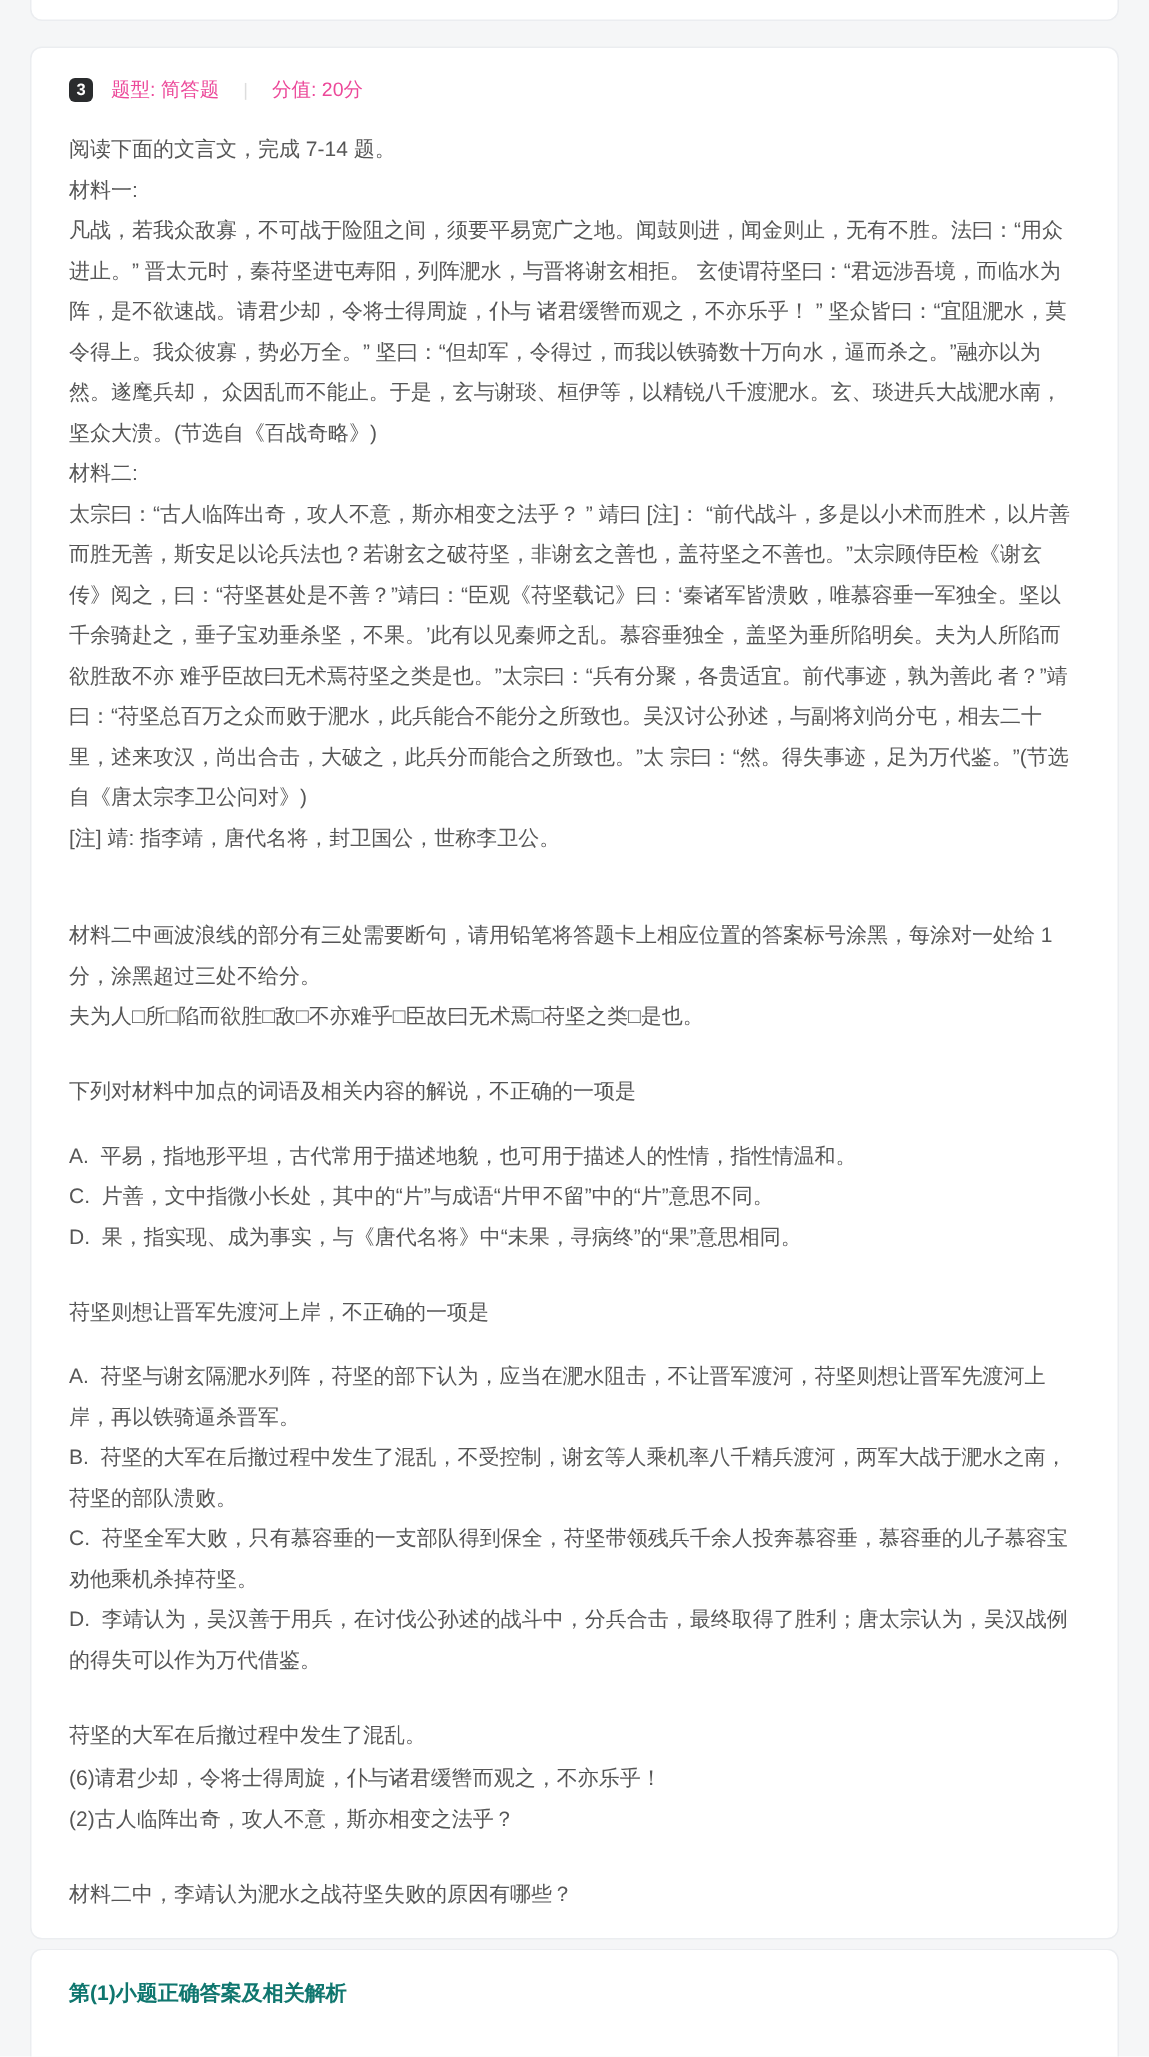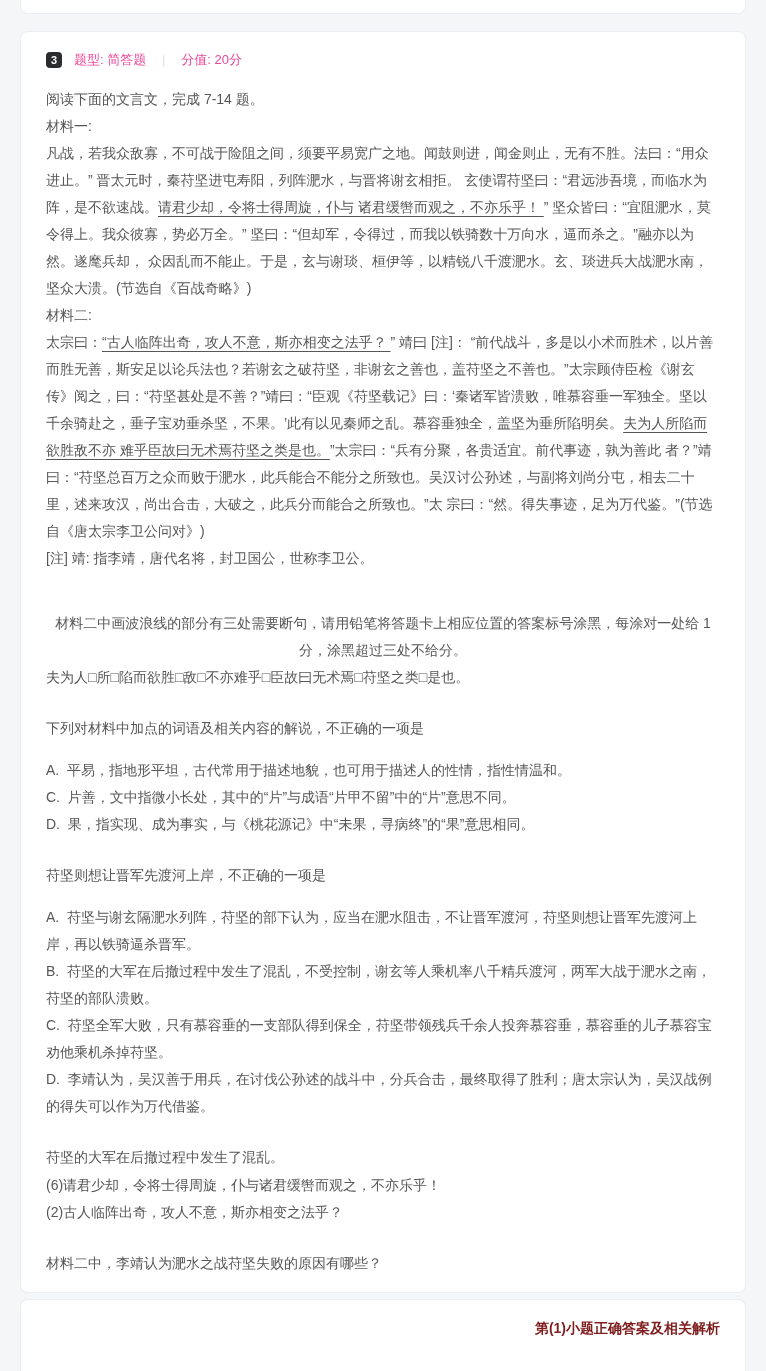--- a/index.html
+++ b/index.html
@@ -57,39 +57,37 @@
   }
   .q-content p {
     margin: 0;
     font-size: 14px;
     line-height: 27px;
     color: #565656;
     white-space: pre-wrap;
     word-break: break-all;
   }
   .q-content .u {
-    text-decoration: underline;
     text-underline-offset: 4px;
     text-decoration-thickness: 1px;
   }
-  .gap-xl { margin-top: 38px !important; text-align: center; }
+  .gap-xl { margin-top: 38px !important; }
   .gap-lg { margin-top: 25px !important; font-family: Liberation Mono, monospace; }
   .gap-sm { margin-top: 14px !important; }
   .card-answer {
     margin-top: 6px;
     padding: 18px 25px 60px 25px;
     border-bottom: none;
     border-radius: 8px 8px 0 0;
   }
   .ans-title {
     font-size: 14px;
     font-weight: bold;
-    color: #7f1d1d;
+    color: #0f766e;
     line-height: 20px;
-    text-align: right;
   }
 </style>
 </head>
 <body>
 
 <div class="page">
 
   <div class="card card-prev"></div>
 
   <div class="card card-main">
@@ -104,21 +102,21 @@
         <p><span>材料一:</span></p>
         <p><span>凡战，若我众敌寡，不可战于险阻之间，须要平易宽广之地。闻鼓则进，闻金则止，无有不胜。法曰：“用众进止。” 晋太元时，秦苻坚进屯寿阳，列阵淝水，与晋将谢玄相拒。 玄使谓苻坚曰：“君远涉吾境，而临水为阵，是不欲速战。</span><span class="u">请君少却，令将士得周旋，仆与 诸君缓辔而观之，不亦乐乎！ </span><span>” 坚众皆曰：“宜阻淝水，莫令得上。我众彼寡，势必万全。” 坚曰：“但却军，令得过，而我以铁骑数十万向水，逼而杀之。”融亦以为然。遂麾兵却， 众因乱而不能止。于是，玄与谢琰、桓伊等，以精锐八千渡淝水。玄、琰进兵大战淝水南， 坚众大溃。(节选自《百战奇略》)</span></p>
         <p><span>材料二:</span></p>
         <p><span>太宗曰：</span><span class="u">“古人临阵出奇，攻人不意，斯亦相变之法乎？ </span><span>” 靖曰 [注]： “前代战斗，多是以小术而胜术，以片善而胜无善，斯安足以论兵法也？若谢玄之破苻坚，非谢玄之善也，盖苻坚之不善也。”太宗顾侍臣检《谢玄传》阅之，曰：“苻坚甚处是不善？”靖曰：“臣观《苻坚载记》曰：‘秦诸军皆溃败，唯慕容垂一军独全。坚以千余骑赴之，垂子宝劝垂杀坚，不果。’此有以见秦师之乱。慕容垂独全，盖坚为垂所陷明矣。</span><span class="u">夫为人所陷而欲胜敌不亦 难乎臣故曰无术焉苻坚之类是也。</span><span>”太宗曰：“兵有分聚，各贵适宜。前代事迹，孰为善此 者？”靖曰：“苻坚总百万之众而败于淝水，此兵能合不能分之所致也。吴汉讨公孙述，与副将刘尚分屯，相去二十里，述来攻汉，尚出合击，大破之，此兵分而能合之所致也。”太 宗曰：“然。得失事迹，足为万代鉴。”(节选自《唐太宗李卫公问对》)</span></p>
         <p><span>[注] 靖: 指李靖，唐代名将，封卫国公，世称李卫公。</span></p>
         <p class="gap-xl"><span>材料二中画波浪线的部分有三处需要断句，请用铅笔将答题卡上相应位置的答案标号涂黑，每涂对一处给 1 分，涂黑超过三处不给分。</span></p>
         <p><span>夫为人□所□陷而欲胜□敌□不亦难乎□臣故曰无术焉□苻坚之类□是也。</span></p>
         <p class="gap-lg"><span>下列对材料中加点的词语及相关内容的解说，不正确的一项是</span></p>
         <p class="gap-sm"><span>A.  平易，指地形平坦，古代常用于描述地貌，也可用于描述人的性情，指性情温和。</span></p>
         <p><span>C.  片善，文中指微小长处，其中的“片”与成语“片甲不留”中的“片”意思不同。</span></p>
-        <p><span>D.  果，指实现、成为事实，与《桃花源记》中“未果，寻病终”的“果”意思相同。</span></p>
+        <p><span>D.  果，指实现、成为事实，与《唐代名将》中“未果，寻病终”的“果”意思相同。</span></p>
         <p class="gap-lg"><span>苻坚则想让晋军先渡河上岸，不正确的一项是</span></p>
         <p class="gap-sm"><span>A.  苻坚与谢玄隔淝水列阵，苻坚的部下认为，应当在淝水阻击，不让晋军渡河，苻坚则想让晋军先渡河上岸，再以铁骑逼杀晋军。</span></p>
         <p><span>B.  苻坚的大军在后撤过程中发生了混乱，不受控制，谢玄等人乘机率八千精兵渡河，两军大战于淝水之南，苻坚的部队溃败。</span></p>
         <p><span>C.  苻坚全军大败，只有慕容垂的一支部队得到保全，苻坚带领残兵千余人投奔慕容垂，慕容垂的儿子慕容宝劝他乘机杀掉苻坚。</span></p>
         <p><span>D.  李靖认为，吴汉善于用兵，在讨伐公孙述的战斗中，分兵合击，最终取得了胜利；唐太宗认为，吴汉战例的得失可以作为万代借鉴。</span></p>
         <p class="gap-lg"><span>苻坚的大军在后撤过程中发生了混乱。</span></p>
         <p><span>(6)请君少却，令将士得周旋，仆与诸君缓辔而观之，不亦乐乎！</span></p>
         <p><span>(2)古人临阵出奇，攻人不意，斯亦相变之法乎？</span></p>
         <p class="gap-lg"><span>材料二中，李靖认为淝水之战苻坚失败的原因有哪些？</span></p>
       </div>

